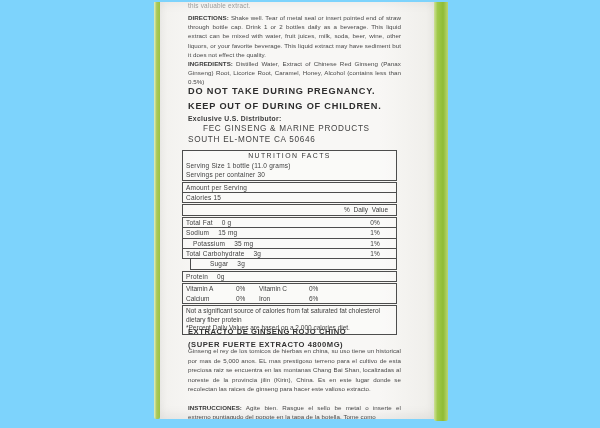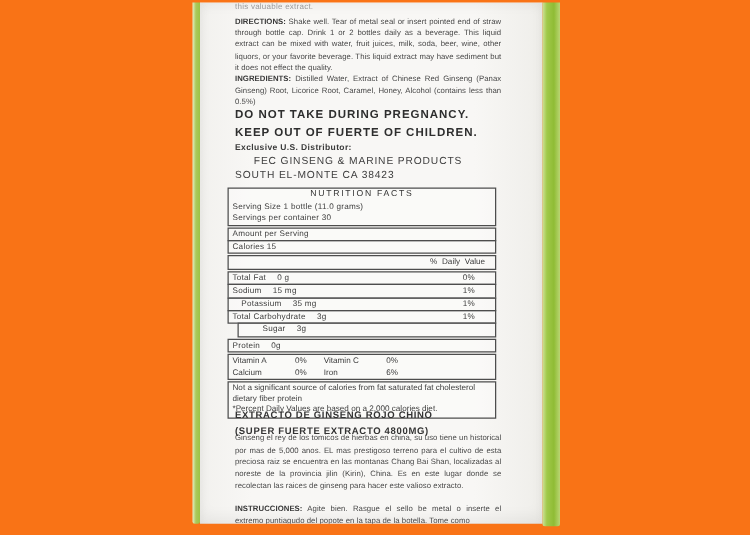--- a/index.html
+++ b/index.html
@@ -1,21 +1,21 @@
 <!DOCTYPE html>
 <html><head>
 <meta charset="utf-8">
 <style>
   html,body{margin:0;padding:0;}
   body{
     width:600px;height:428px;background:#ffffff;
     font-family:"Liberation Sans","DejaVu Sans",sans-serif;
     color:#454545;overflow:hidden;
   }
-  .photo{position:relative;width:600px;height:428px;background:#f97316;overflow:hidden;}
+  .photo{position:relative;width:600px;height:428px;background:#7dd3fc;overflow:hidden;}
 
   
   .strip-left{
     position:absolute;left:154px;top:2px;width:6px;height:417px;
     background:linear-gradient(to right,#e4efc4,#abc95c 45%,#9cc344);
     border-radius:0 0 2px 2px;
   }
   .strip-right{
     position:absolute;left:434px;top:2px;width:14px;height:419px;
     background:linear-gradient(to right,#cfe199,#a0c94a 25%,#8fbc35 65%,#b9d573);
@@ -83,25 +83,25 @@
 
   <div class="label">
 
     <div class="faint">this valuable extract.</div>
 
     <p class="para" id="directions"><b>DIRECTIONS:</b> <span>Shake well. Tear of metal seal or insert pointed end of straw through bottle cap. Drink 1 or 2 bottles daily as a beverage. This liquid extract can be mixed with water, fruit juices, milk, soda, beer, wine, other liquors, or your favorite beverage. This liquid extract may have sediment but it does not effect the quality.</span></p>
 
     <p class="para" id="ingredients"><b>INGREDIENTS:</b> <span>Distilled Water, Extract of Chinese Red Ginseng (Panax Ginseng) Root, Licorice Root, Caramel, Honey, Alcohol (contains less than 0.5%)</span></p>
 
     <div class="warn" id="warn1">DO NOT TAKE DURING PREGNANCY.</div>
-    <div class="warn" id="warn2">KEEP OUT OF FUERTE OF CHILDREN.</div>
+    <div class="warn" id="warn2">KEEP OUT OF DURING OF CHILDREN.</div>
 
     <div class="dist-h">Exclusive U.S. Distributor:</div>
     <div class="dist" id="dist1">FEC GINSENG &amp; MARINE PRODUCTS</div>
-    <div class="dist" id="dist2">SOUTH EL-MONTE CA 38423</div>
+    <div class="dist" id="dist2">SOUTH EL-MONTE CA 50646</div>
 
     <div class="nf">
       <div class="nf-box">
         <div class="nf-title">NUTRITION FACTS</div>
         <div class="nf-serv">Serving Size 1 bottle (11.0 grams)</div>
         <div class="nf-serv">Servings per container 30</div>
       </div>
       <div class="nf-box gap nf-line">Amount per Serving</div>
       <div class="nf-box nf-line">Calories 15</div>
       <div class="nf-box gap nf-dvh">% Daily Value</div>

